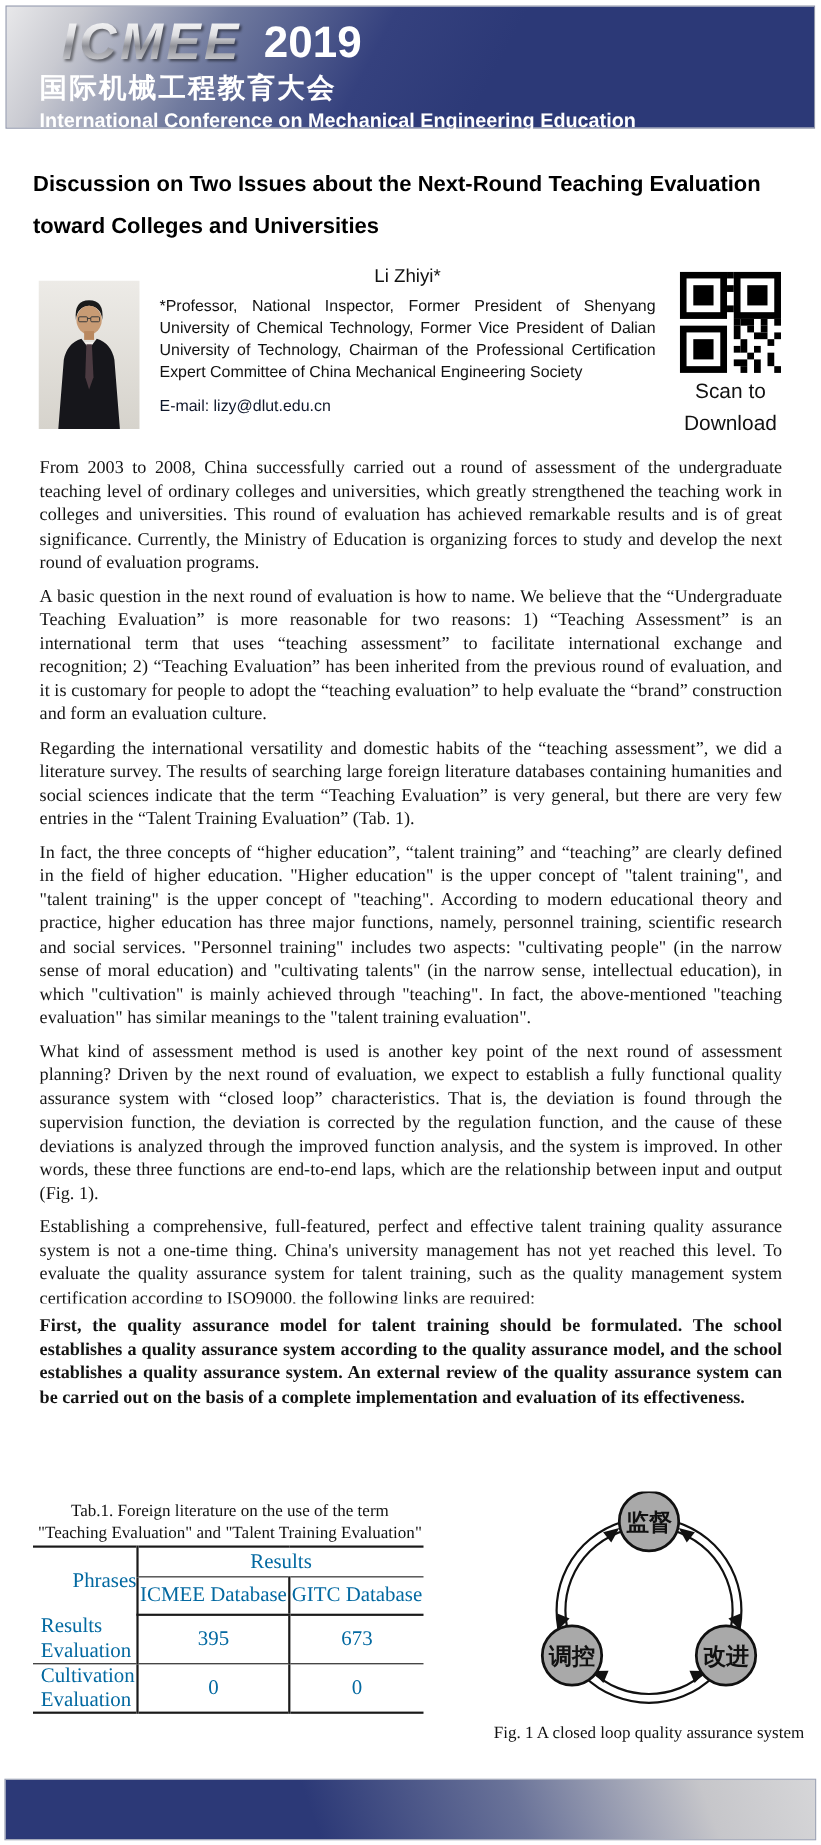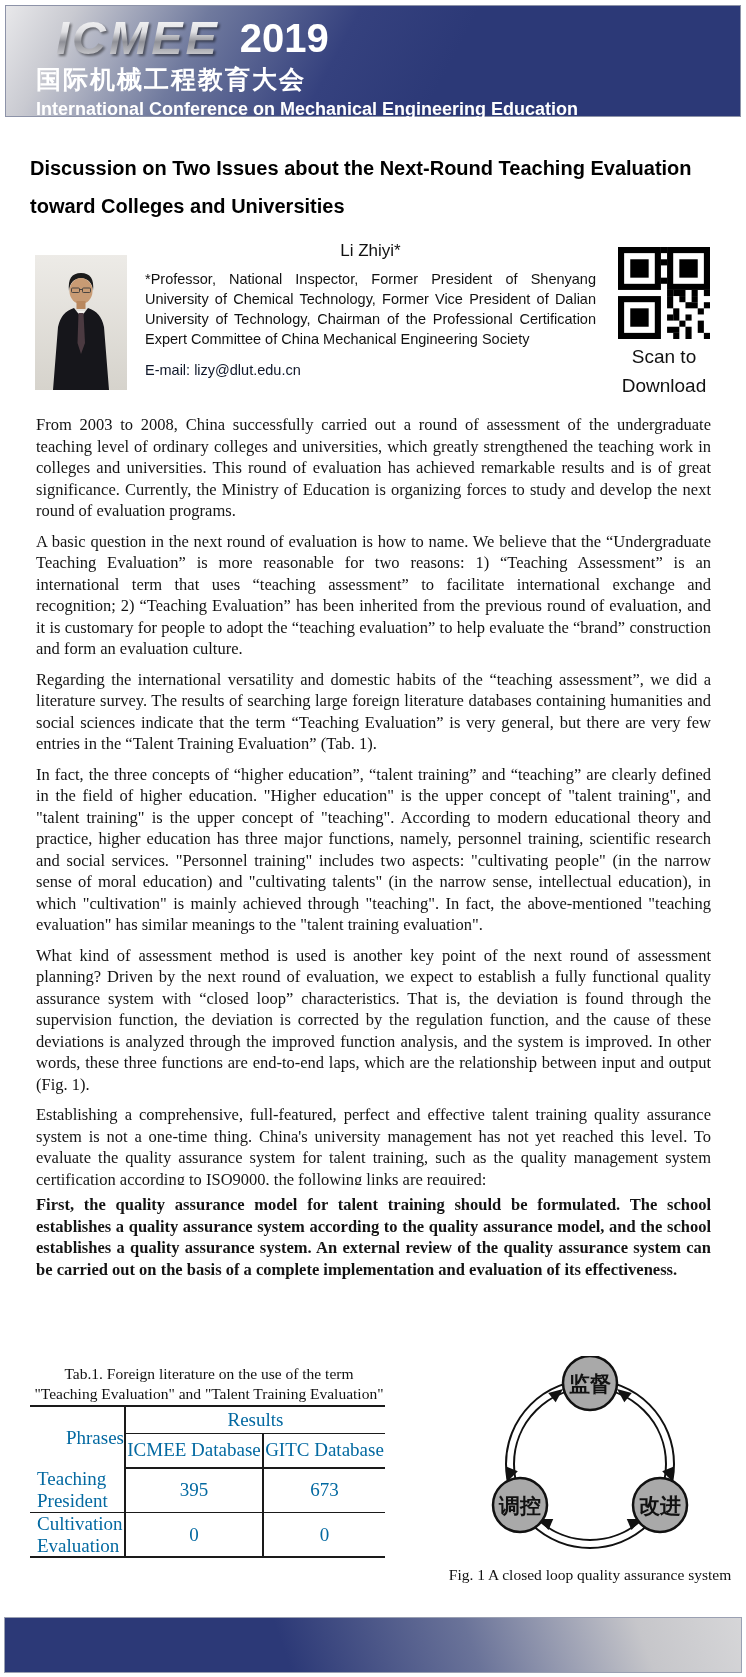--- a/index.html
+++ b/index.html
@@ -199,21 +199,21 @@
         <tbody>
             <tr>
           <td class="phrases" rowspan="2">Phrases</td>
           <td class="results" colspan="2">Results</td>
         </tr>
         <tr class="hdr-bottom">
           <td class="sub">ICMEE Database</td>
           <td class="sub">GITC Database</td>
         </tr>
         <tr class="rsep">
-          <td class="phrase-cell">Teaching President</td>
+          <td class="phrase-cell">Results Evaluation</td>
           <td class="num">395</td>
           <td class="num">673</td>
         </tr>
         <tr>
           <td class="phrase-cell">Cultivation Evaluation</td>
           <td class="num">0</td>
           <td class="num">0</td>
         </tr>
       </tbody>
         </table>

